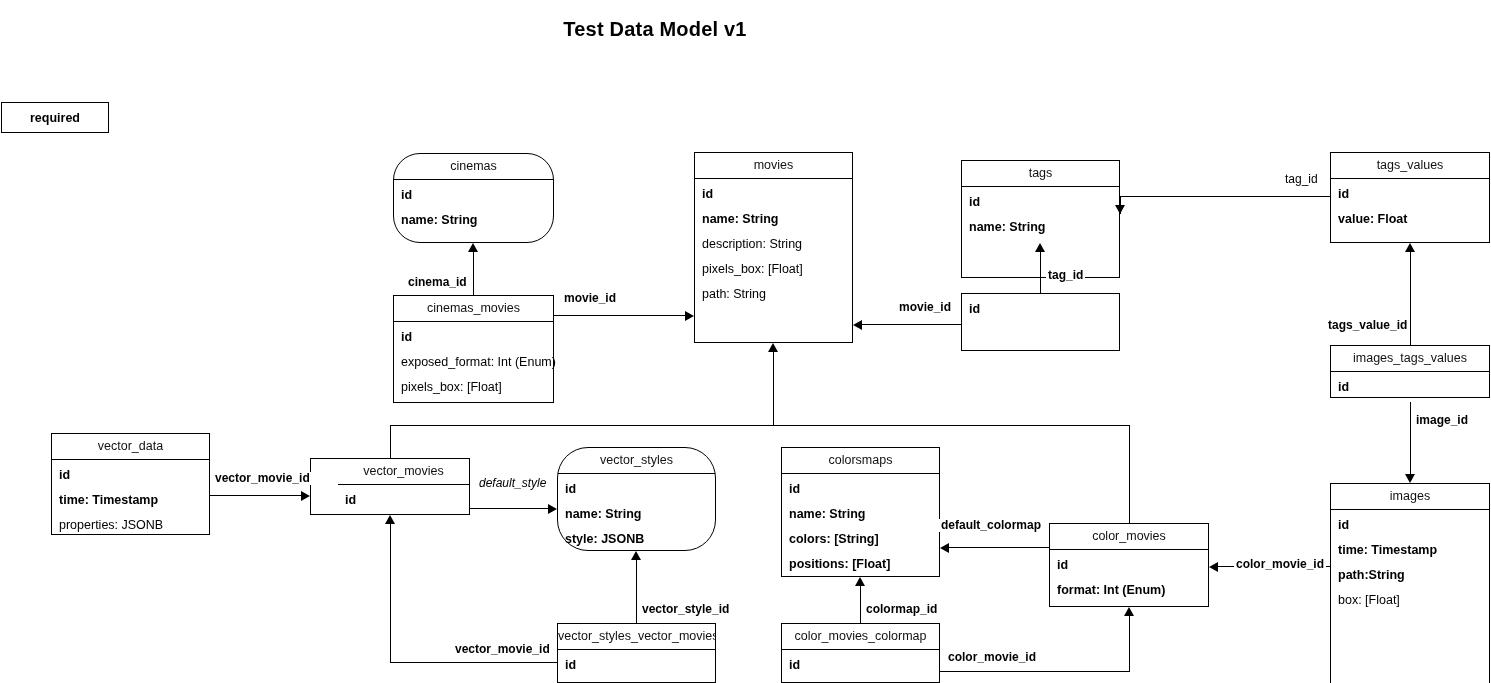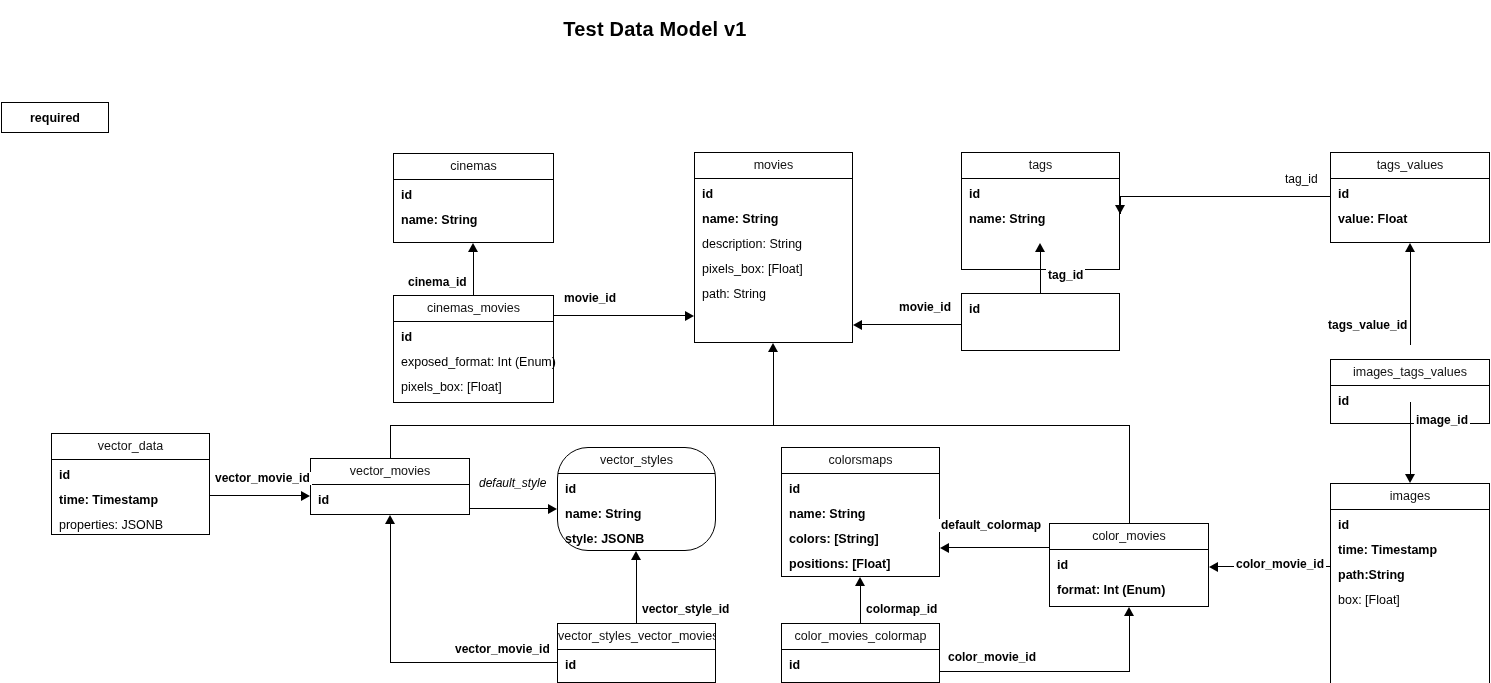--- a/index.html
+++ b/index.html
@@ -123,40 +123,40 @@
 <body>
 
 <div id="canvas">
 
   <div id="title">Test Data Model v1</div>
 
   <div class="legend-box">
     <span>required</span>
   </div>
 
-  <div class="entity" style="left:393px; top:153px; width:161px; height:90px;">
+  <div class="entity" style="left:393px; top:153px; width:161px; height:90px;border-radius:27px;">
     <div class="ehead">cinemas</div>
     <div class="ebody">
       <div class="attr req">id</div>
       <div class="attr req">name: String</div>
     </div>
   </div>
 
   <div class="entity" style="left:694px; top:152px; width:159px; height:191px;">
     <div class="ehead">movies</div>
     <div class="ebody">
       <div class="attr req">id</div>
       <div class="attr req">name: String</div>
       <div class="attr">description: String</div>
       <div class="attr">pixels_box: [Float]</div>
       <div class="attr">path: String</div>
     </div>
   </div>
 
-  <div class="entity" style="left:961px; top:152px; width:159px; height:118px;">
+  <div class="entity" style="left:961px; top:160px; width:159px; height:118px;">
     <div class="ehead">tags</div>
     <div class="ebody">
       <div class="attr req">id</div>
       <div class="attr req">name: String</div>
     </div>
   </div>
 
   <div class="entity" style="left:1330px; top:152px; width:160px; height:91px;">
     <div class="ehead">tags_values</div>
     <div class="ebody">
@@ -173,37 +173,37 @@
       <div class="attr">pixels_box: [Float]</div>
     </div>
   </div>
 
   <div class="entity" style="left:961px; top:293px; width:159px; height:58px;">
     <div class="ebody">
       <div class="attr req">id</div>
     </div>
   </div>
 
-  <div class="entity" style="left:1330px; top:345px; width:160px; height:65px;margin-top:14px;">
+  <div class="entity" style="left:1330px; top:345px; width:160px; height:53px;">
     <div class="ehead">images_tags_values</div>
     <div class="ebody">
       <div class="attr req">id</div>
     </div>
   </div>
 
   <div class="entity" style="left:51px; top:433px; width:159px; height:102px;">
     <div class="ehead">vector_data</div>
     <div class="ebody">
       <div class="attr req">id</div>
       <div class="attr req">time: Timestamp</div>
       <div class="attr">properties: JSONB</div>
     </div>
   </div>
 
-  <div class="entity" style="left:310px; top:458px; width:160px; height:57px;">
+  <div class="entity" style="left:310px; top:458px; width:160px; height:57px;padding-left:27px;">
     <div class="ehead">vector_movies</div>
     <div class="ebody">
       <div class="attr req">id</div>
     </div>
   </div>
 
   <div class="entity" style="left:557px; top:447px; width:159px; height:104px;border-radius:31px;">
     <div class="ehead">vector_styles</div>
     <div class="ebody">
       <div class="attr req">id</div>

